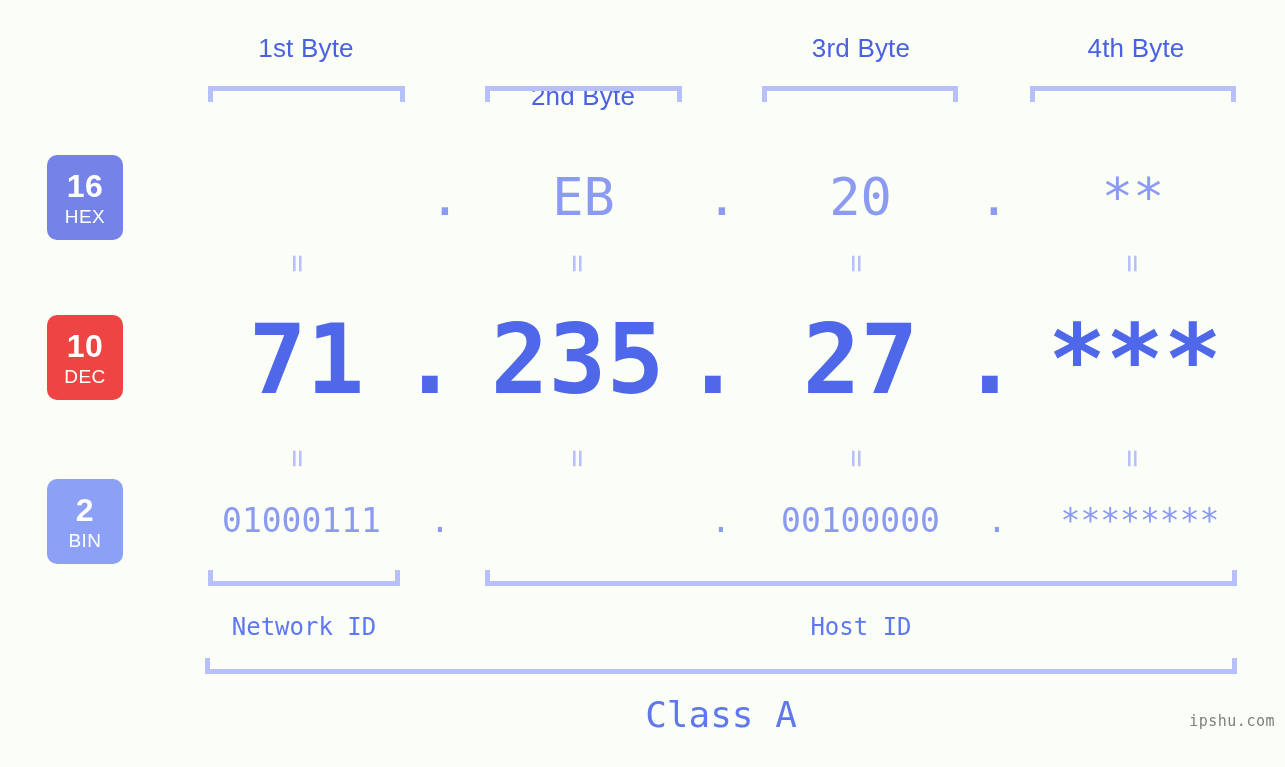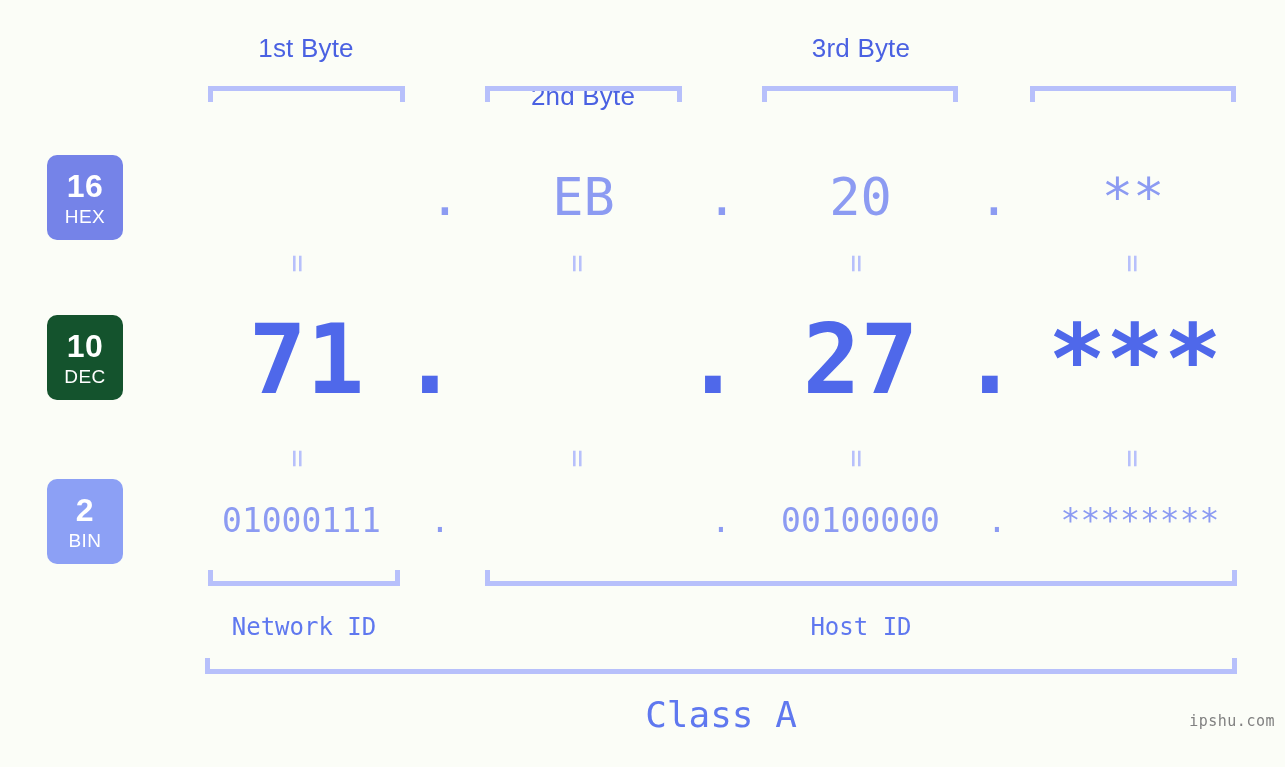--- a/index.html
+++ b/index.html
@@ -159,32 +159,33 @@
   }
 </style>
 </head>
 <body>
 
 <div id="stage">
 
   <div class="byte-label" style="left:208px; width:196px;">1st Byte</div>
   <div class="byte-label" style="left:485px; width:196px;margin-top:48px;">2nd Byte</div>
   <div class="byte-label" style="left:763px; width:196px;">3rd Byte</div>
+  <div class="byte-label" style="left:1038px; width:196px;">4th Byte</div>
 
   <div class="bracket down" style="left:208px; top:86px; width:197px;"></div>
   <div class="bracket down" style="left:485px; top:86px; width:197px;"></div>
   <div class="bracket down" style="left:762px; top:86px; width:196px;"></div>
   <div class="bracket down" style="left:1030px; top:86px; width:206px;"></div>
 
   <div class="badge" style="top:155px; height:85px; background:#7583e8;">
     <span class="num">16</span>
     <span class="lbl">HEX</span>
   </div>
 
-  <div class="badge" style="top:315px; height:85px; background:#14532d;">
+  <div class="badge" style="top:315px; height:85px; background:#ef4444;">
     <span class="num">10</span>
     <span class="lbl">DEC</span>
   </div>
 
   <div class="badge" style="top:479px; height:85px; background:#8ca0f5;">
     <span class="num">2</span>
     <span class="lbl">BIN</span>
   </div>
 
   <div class="row" id="row-hex">
@@ -197,20 +198,21 @@
   </div>
 
   <div class="eq" style="left:289px; top:248px;">=</div>
   <div class="eq" style="left:569px; top:248px;">=</div>
   <div class="eq" style="left:848px; top:248px;">=</div>
   <div class="eq" style="left:1124px; top:248px;">=</div>
 
   <div class="row" id="row-dec">
     <div class="cell" style="position:absolute; left:208px; width:197px;">71</div>
     <div class="dot" style="position:absolute; left:395px; width:70px;">.</div>
+    <div class="cell" style="position:absolute; left:465px; width:225px;">235</div>
     <div class="dot" style="position:absolute; left:678px; width:70px;">.</div>
     <div class="cell" style="position:absolute; left:748px; width:225px;">27</div>
     <div class="dot" style="position:absolute; left:955px; width:70px;">.</div>
     <div class="cell" style="position:absolute; left:1020px; width:230px;">***</div>
   </div>
 
   <div class="eq" style="left:289px; top:443px;">=</div>
   <div class="eq" style="left:569px; top:443px;">=</div>
   <div class="eq" style="left:848px; top:443px;">=</div>
   <div class="eq" style="left:1124px; top:443px;">=</div>

